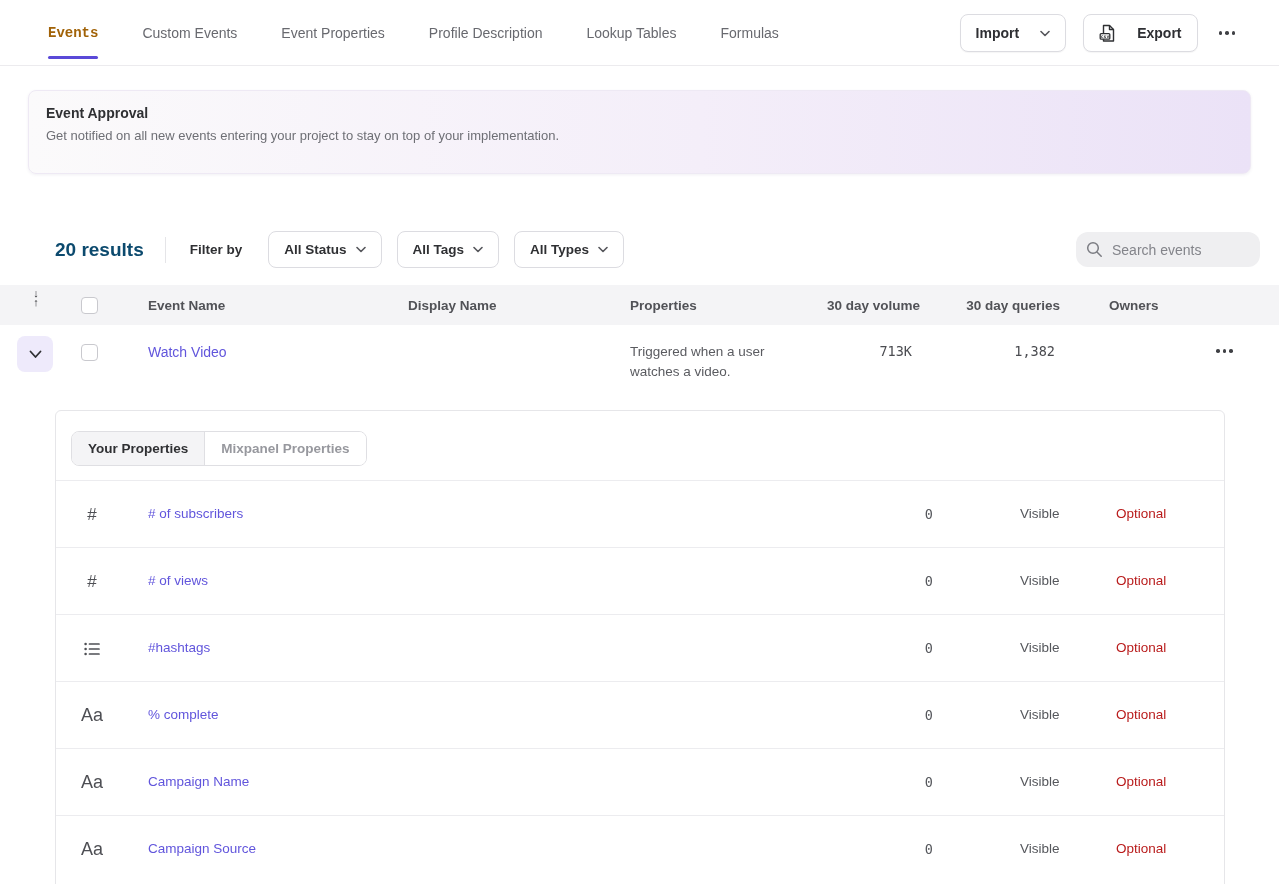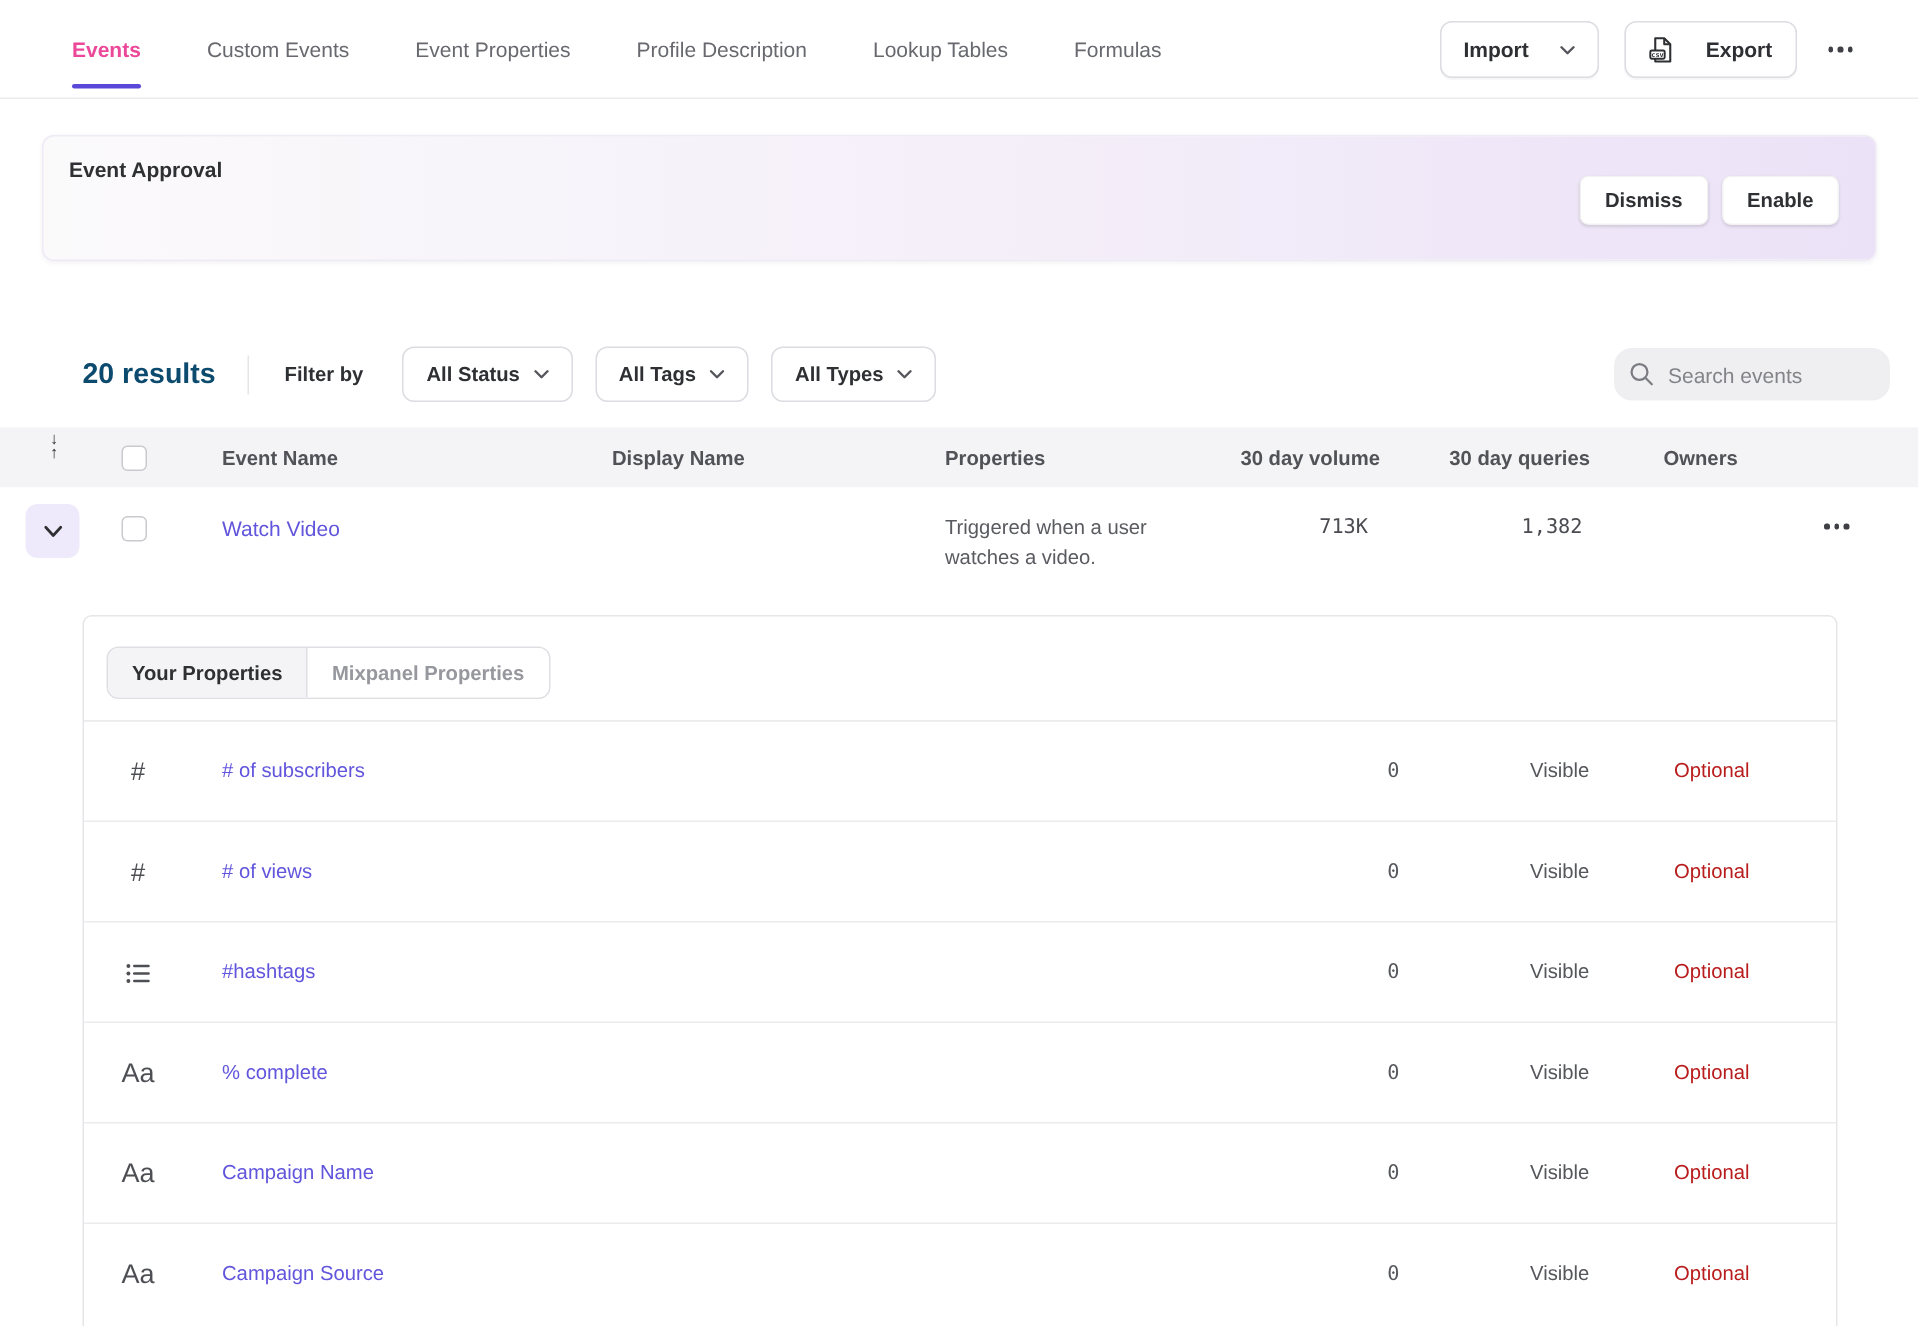--- a/index.html
+++ b/index.html
@@ -9,21 +9,21 @@
     font-family:"Liberation Sans", sans-serif; color:#2f3033;
     -webkit-font-smoothing:antialiased;
   }
   .mono { font-family:"DejaVu Sans Mono", monospace; }
 
   
   .topbar { position:absolute; top:0; left:0; width:1279px; height:66px;
     background:#fff; border-bottom:1px solid #ecebee; display:flex; align-items:center; }
   .tabs { display:flex; gap:44px; margin-left:48px; align-items:center; }
   .tab { position:relative; font-size:14px; font-weight:500; color:#68696f; cursor:pointer; padding:6px 0; }
-  .tab.active { color:#ec4899; font-weight:700; }
+  .tab.active { color:#a16207; font-weight:700;font-family:Liberation Mono, monospace; }
   .tab.active::after { content:""; position:absolute; left:0; right:0; bottom:-12px; height:3px; border-radius:2px; background:#5a49d8; }
   .topbar-right { position:absolute; right:40px; top:14px; display:flex; align-items:center; gap:17px; }
   .btn { display:inline-flex; align-items:center; gap:21px; height:38px; padding:0 15px;
     background:#fff; border:1px solid #dcdce1; border-radius:8px; font-size:14px; font-weight:600;
     color:#2e2f33; cursor:pointer; box-shadow:0 1px 1px rgba(0,0,0,.04); }
   .dots { display:inline-flex; gap:3px; align-items:center; cursor:pointer; padding:6px 4px; }
   .dots i { width:3.5px; height:3.5px; border-radius:50%; background:#3f4045; }
 
   
   .banner { position:absolute; left:28px; top:90px; width:1223px; height:84px; border-radius:8px;
@@ -133,24 +133,21 @@
     <span class="dots">
         <i></i>
         <i></i>
         <i></i>
       </span>
   </div>
 </div>
 
 <div class="banner">
   <div class="banner-title">Event Approval</div>
-  <div class="banner-actions">
-    <button class="banner-btn">Dismiss</button>
-    <button class="banner-btn">Enable</button>
-  </div>
+  <div class="banner-sub">Get notified on all new events entering your project to stay on top of your implementation.</div>
 </div>
 
 <div class="toolbar">
   <span class="results">20 results</span>
   <span class="vdiv"></span>
   <span class="filterby">Filter by</span>
   <button class="dd">
     <span>All Status</span>
     <span class="chev">
       <svg width="10" height="7" viewBox="0 0 10 7">

